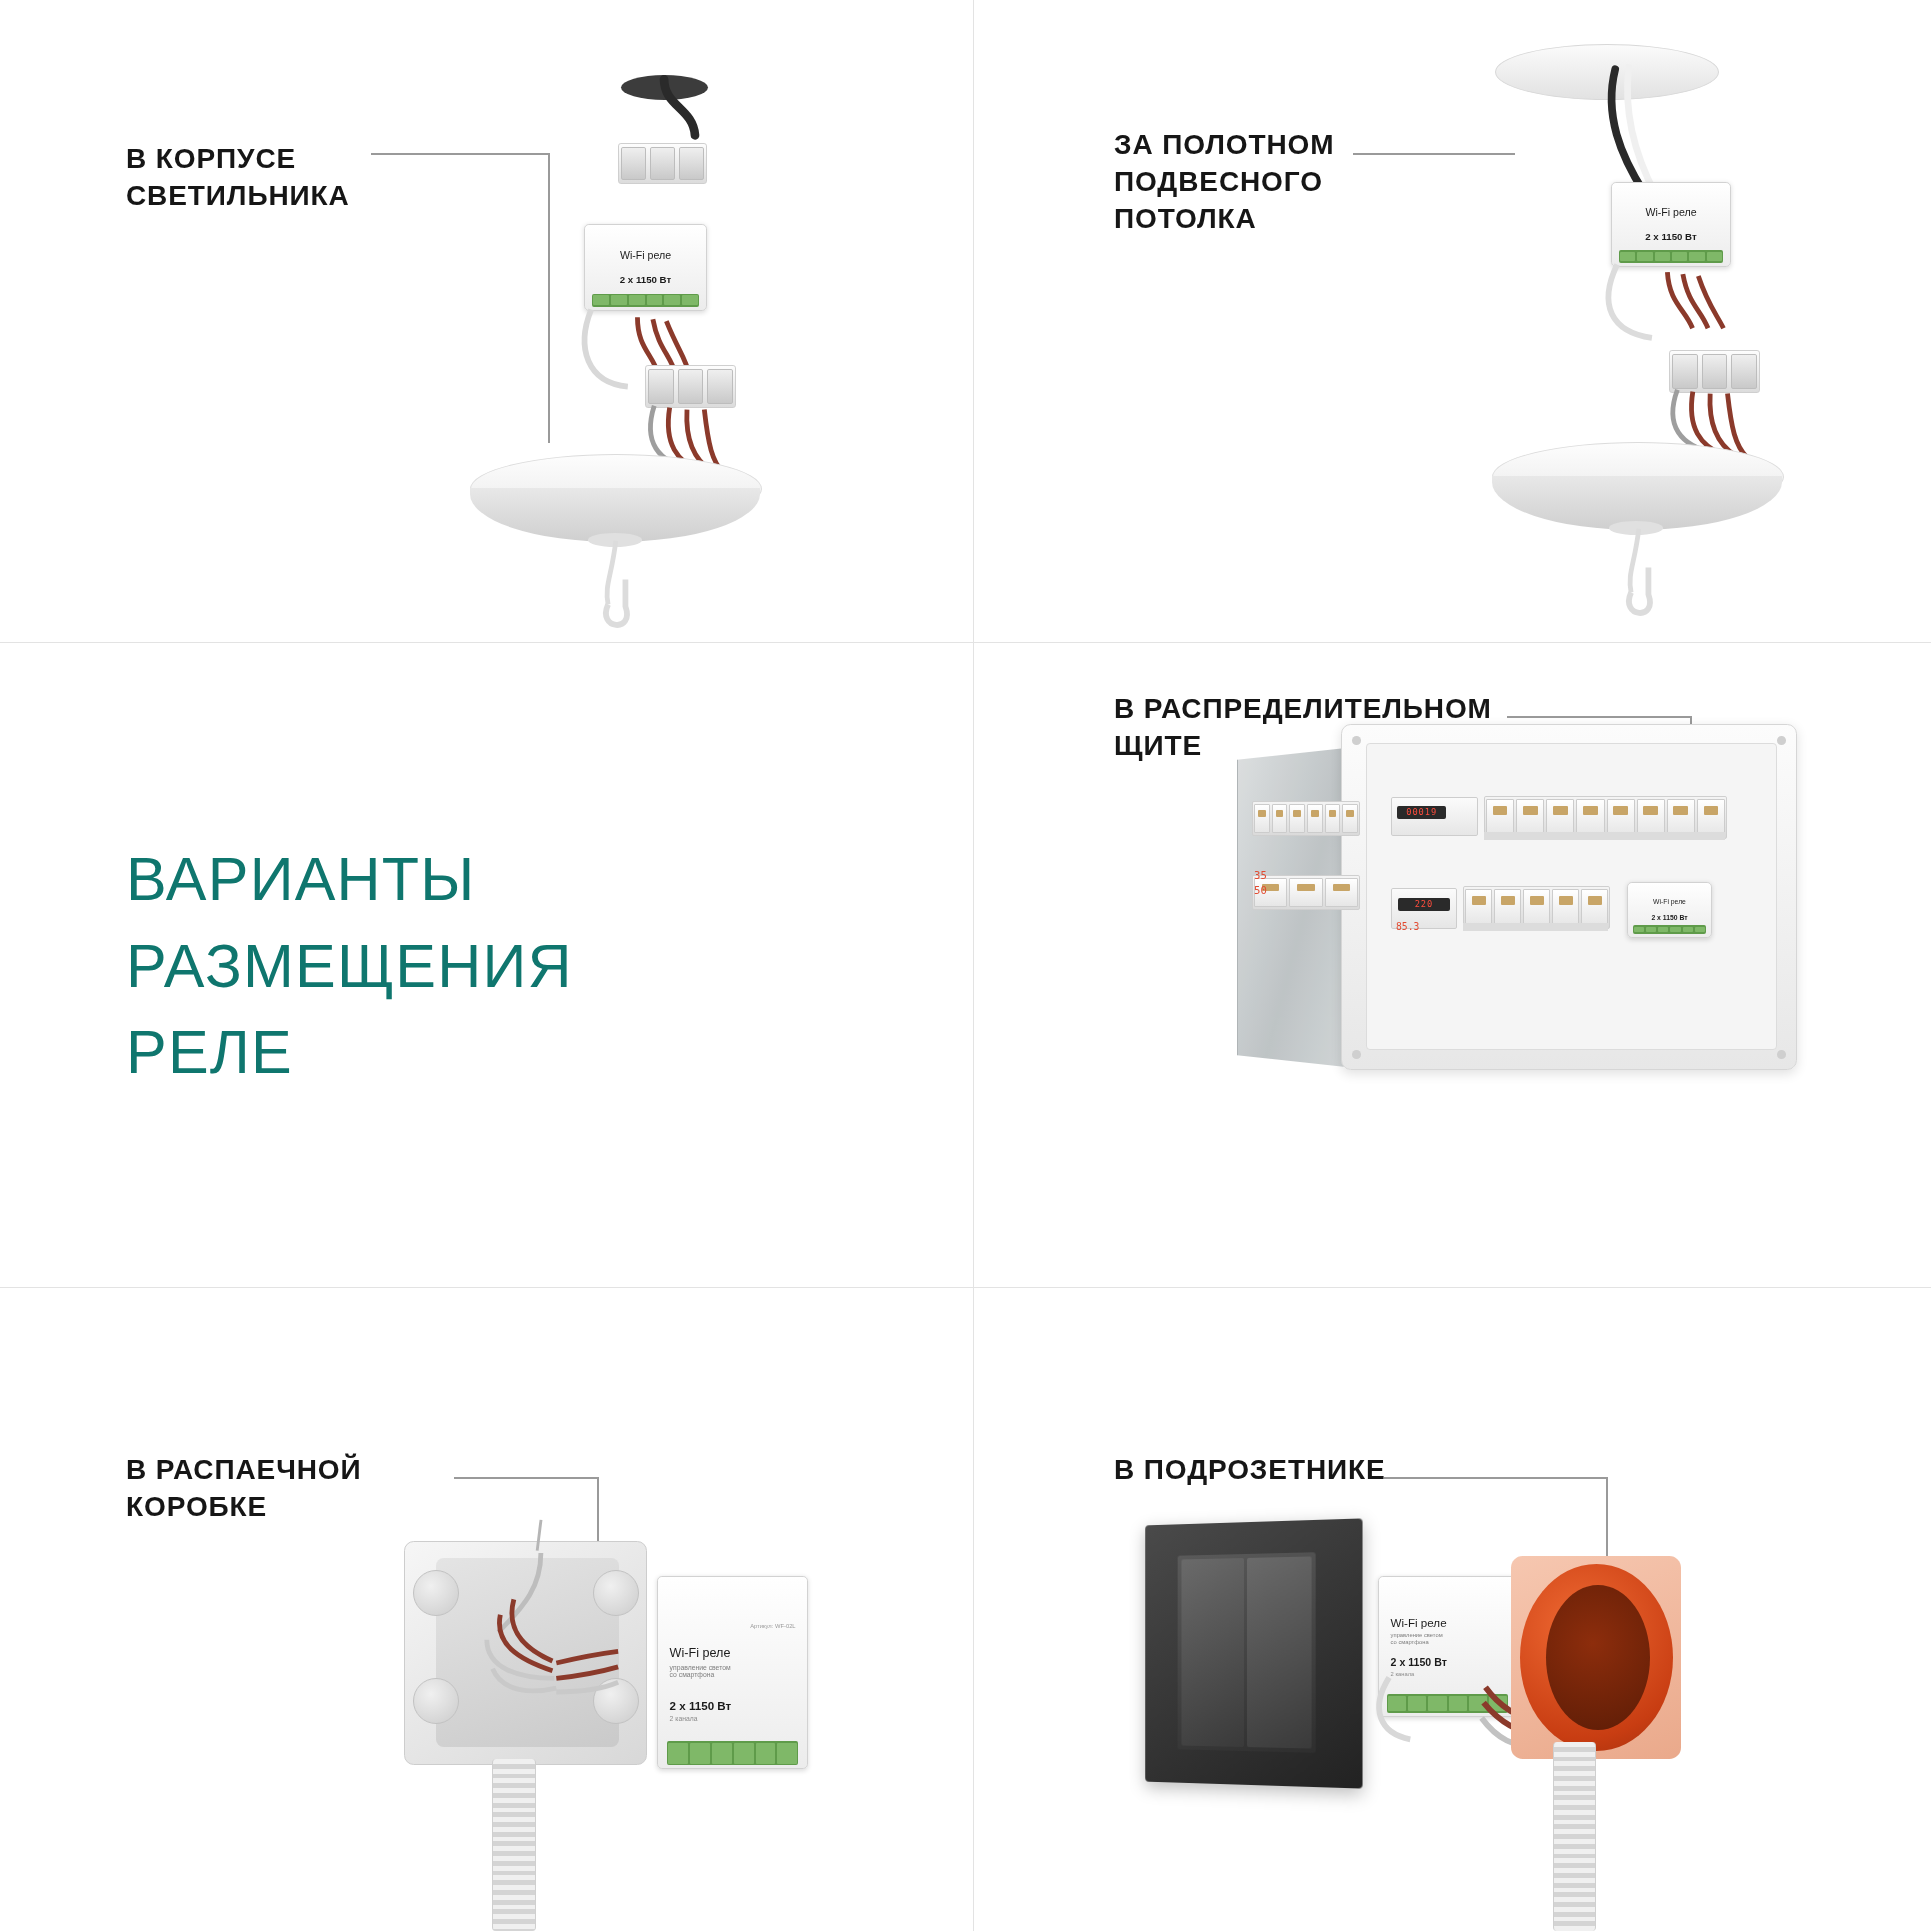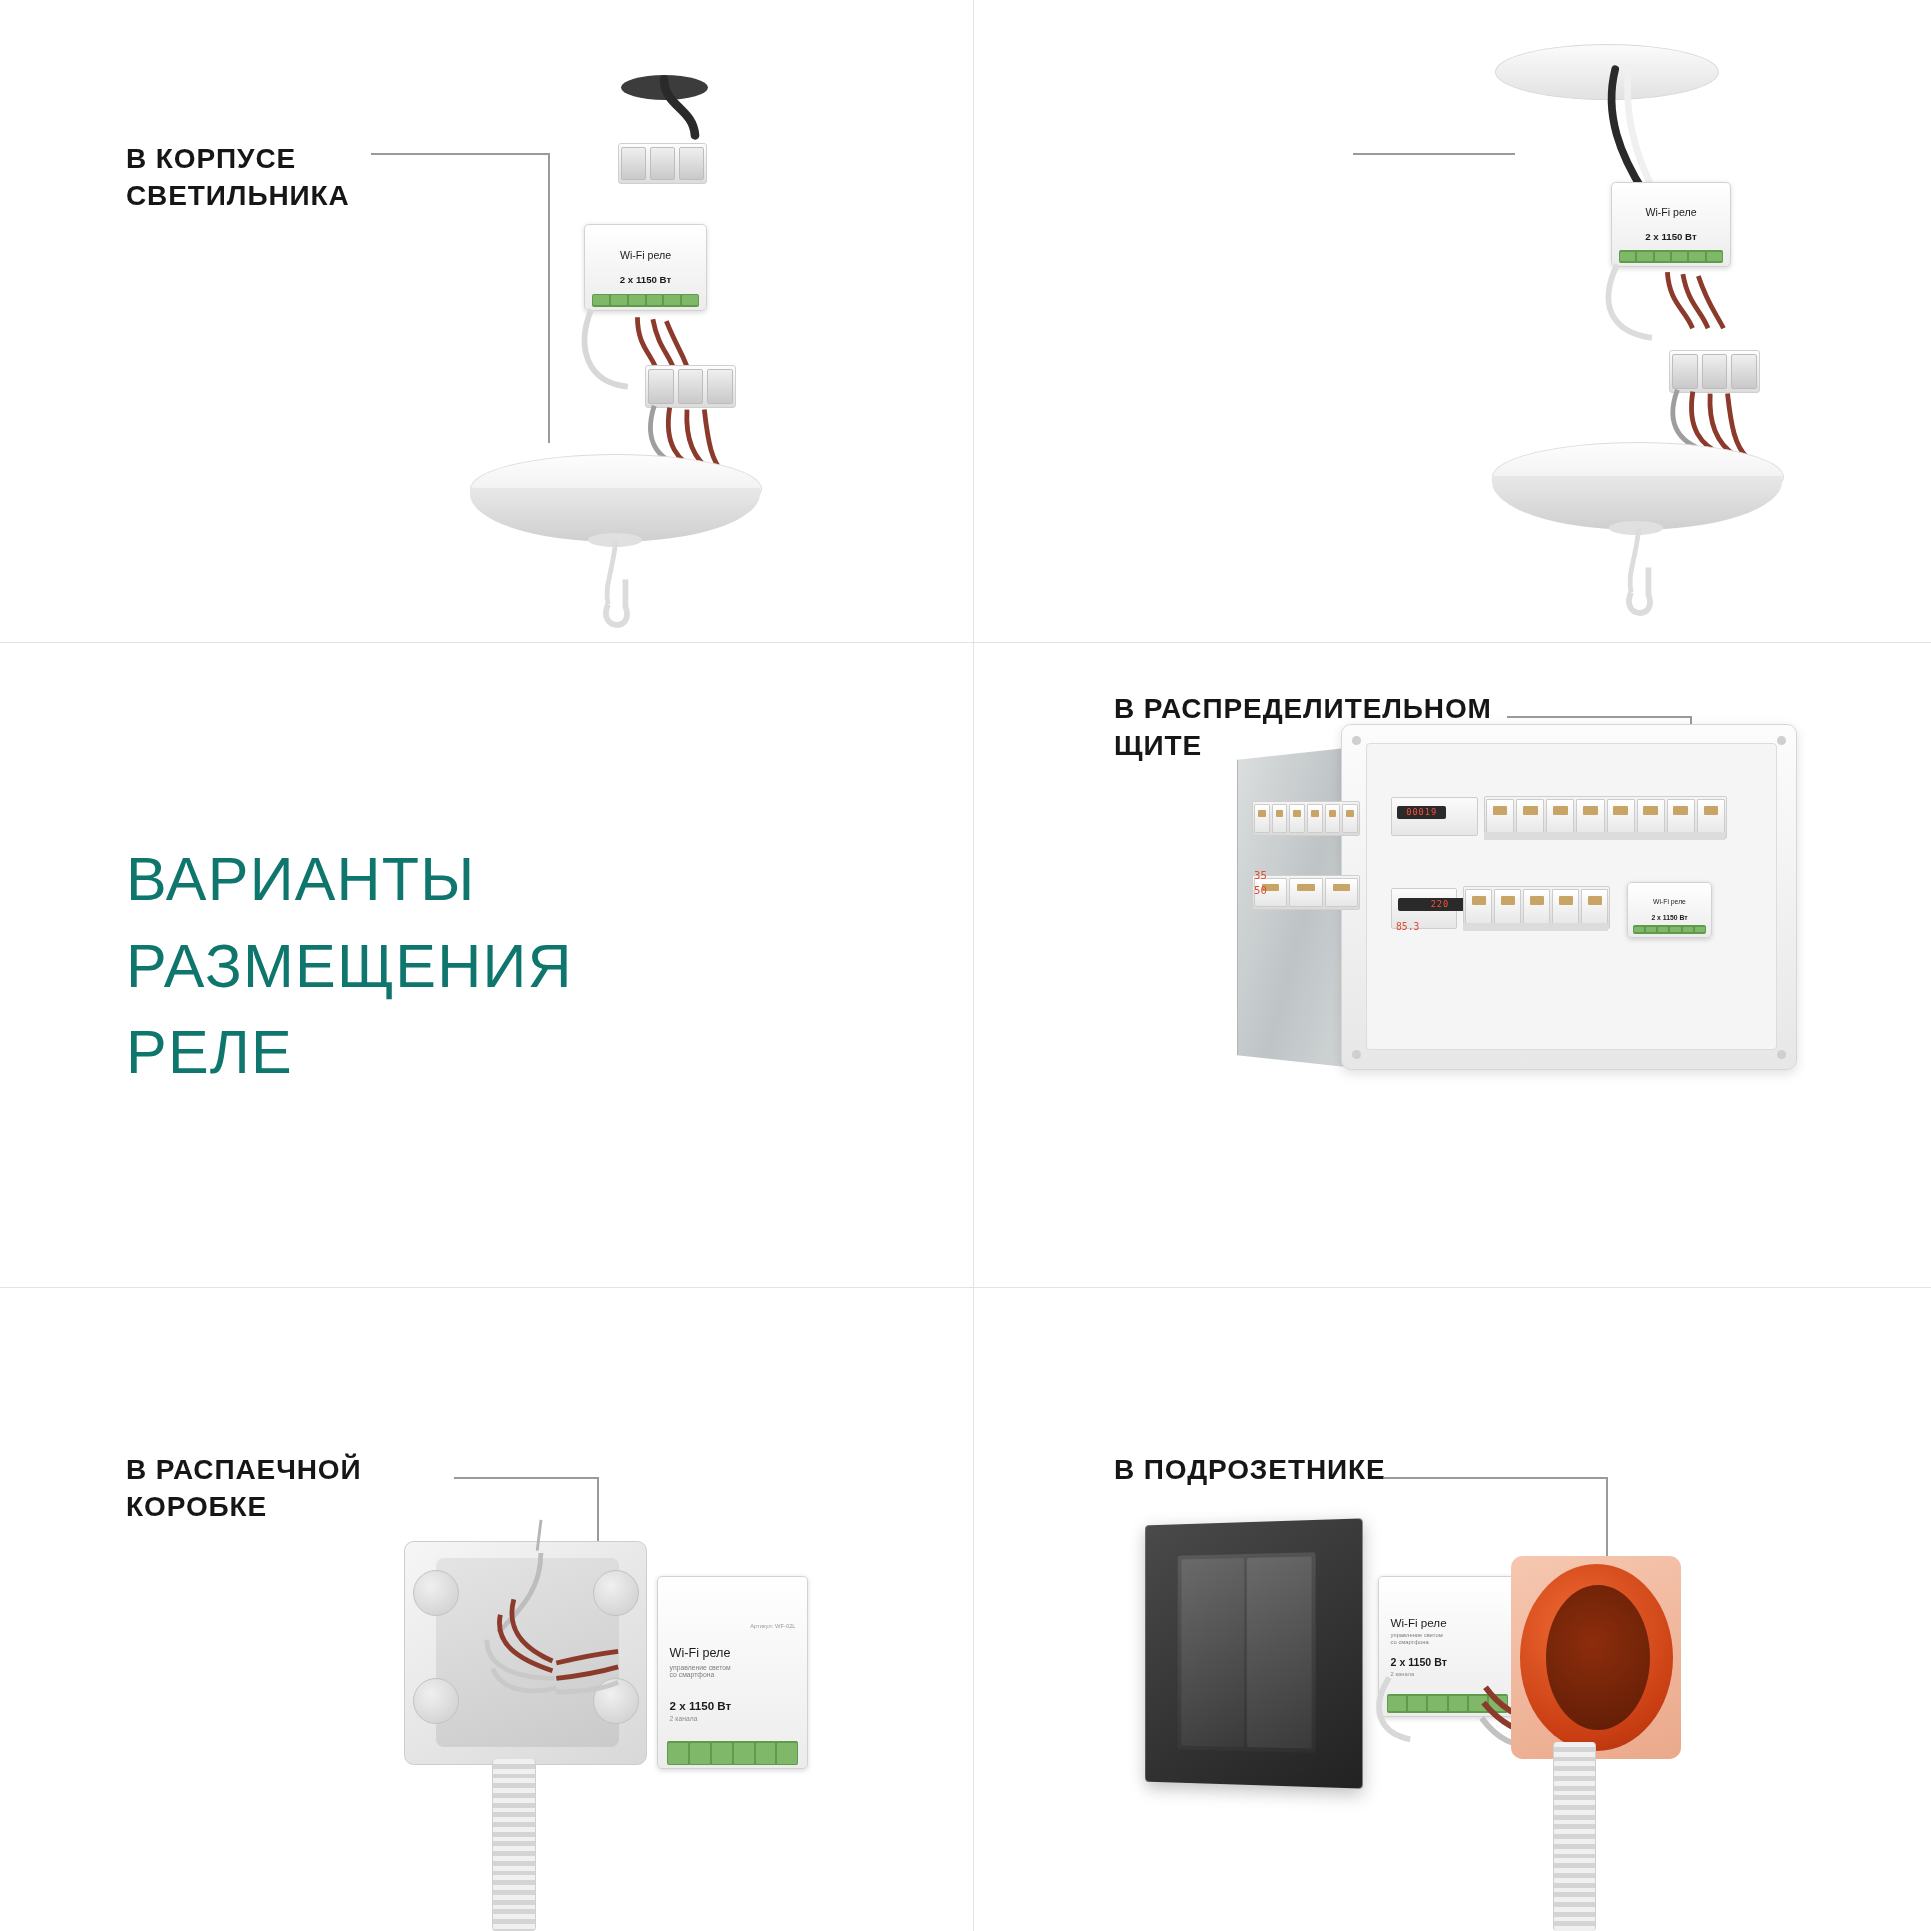--- a/index.html
+++ b/index.html
@@ -377,20 +377,23 @@
     <div class="illus" style="left:588px; top:533px; width:54px; height:13.5px; background:#e0e0e0; border-radius:50%;"></div>
 
     <svg class="cable" style="left:579px; top:537px;" width="116" height="106" viewBox="0 0 120 110">
       <path d="M38 4 C 34 40, 26 50, 30 70" stroke="#dcdcdc" stroke-width="5" fill="none"></path>
       <path d="M30 70 C 18 96, 58 100, 48 72 L48 44" stroke="#dcdcdc" stroke-width="6" fill="none"></path>
     </svg>
   </div>
 
   <div class="cell no-right">
 
+    <div class="label" style="left:140px; top:127px;">ЗА ПОЛОТНОМ
+ПОДВЕСНОГО
+ПОТОЛКА</div>
 
     <div class="leader" style="left:379px; top:153px; width:164px; height:1.9px;">
       <div class="h" style="width:162px;"></div>
     </div>
 
     <div class="illus ceil-light" style="left:521px; top:44px;"></div>
 
     <svg class="cable" style="left:541px; top:48px;" width="212" height="183" viewBox="0 0 220 190">
       <path d="M104 22 C 92 70, 110 112, 134 150" stroke="#2a2a2a" stroke-width="8" fill="none" stroke-linecap="round"></path>
       <path d="M118 20 C 112 72, 128 118, 146 152" stroke="#f0f0f0" stroke-width="7" fill="none" stroke-linecap="round"></path>
@@ -492,21 +495,21 @@
         <div class="breaker"></div>
       <div class="breaker"></div>
         <div class="breaker"></div>
         <div class="breaker"></div>
       <div class="breaker"></div>
         <div class="breaker"></div>
     </div>
     <div class="illus" style="left:510px; top:189px; width:241px; height:7.7px; background:#dcdcdc;"></div>
 
     <div class="meter" style="left:417px; top:245px; width:64px; height:39px;">
-      <div class="digits" style="width:80%; left:10%;padding-left:16px;">220</div>
+      <div class="digits" style="width:80%; left:10%;">220</div>
     </div>
     <div class="illus" style="left:422px; top:278px; font-family:'DejaVu Sans Mono',monospace; font-size:9.7px; color:#e24a30;">85.3</div>
 
     <div class="din-rail" style="left:489px; top:243px; width:145px; height:41px;">
       <div class="breaker"></div>
         <div class="breaker"></div>
         <div class="breaker"></div>
       <div class="breaker"></div>
         <div class="breaker"></div>
     </div>

